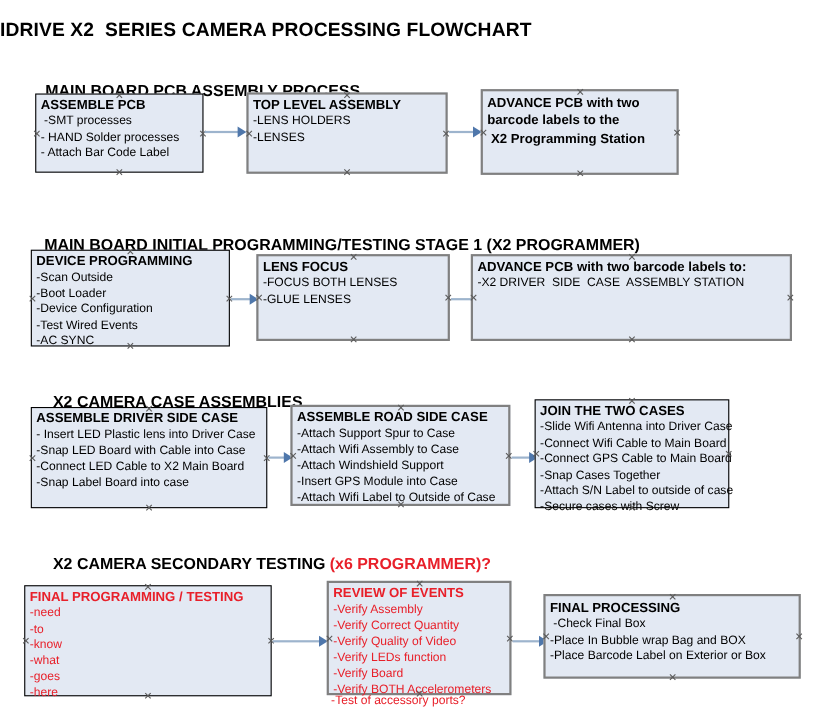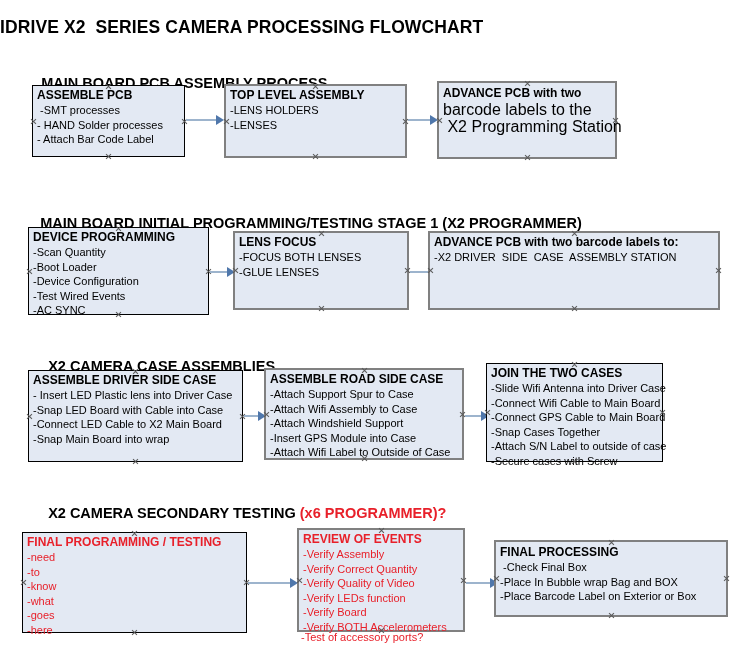--- a/index.html
+++ b/index.html
@@ -73,22 +73,22 @@
     color: #000000;
     line-height: 14.6px;
     white-space: pre;
   }
   
   .proc-box.red .box-title,
   .proc-box.red .box-line {
     color: #e8202a;
   }
   .proc-box.bold-body .box-line {
-    font-weight: normal;
-    font-size: 16px;
+    font-weight: bold;
+    font-size: 12px;
     line-height: 17px;
   }
 
   
   .overflow-line {
     position: absolute;
     font-size: 11px;
     line-height: 14.6px;
     color: #e8202a;
     white-space: pre;
@@ -197,21 +197,21 @@
     <span class="handle" style="left:100%; top:50%;"></span>
   </div>
 
   <div class="section-heading" style="left:24px; top:199px;">
     <span>MAIN BOARD INITIAL PROGRAMMING/TESTING STAGE 1 (X2 PROGRAMMER)</span>
   </div>
 
   <div class="proc-box" style="left:28px; top:227px; width:181px; height:88px;">
     <div class="box-inner">
       <div class="box-title">DEVICE PROGRAMMING</div>
-      <div class="box-line">-Scan Quantity</div>
+      <div class="box-line">-Scan Outside</div>
       <div class="box-line">-Boot Loader</div>
       <div class="box-line">-Device Configuration</div>
       <div class="box-line">-Test Wired Events</div>
       <div class="box-line">-AC SYNC</div>
     </div>
     <span class="handle" style="left:50%; top:0;"></span>
     <span class="handle" style="left:50%; top:100%;"></span>
     <span class="handle" style="left:0; top:50%;"></span>
     <span class="handle" style="left:100%; top:50%;"></span>
   </div>
@@ -252,21 +252,21 @@
   <div class="section-heading" style="left:32px; top:342px;">
     <span>X2 CAMERA CASE ASSEMBLIES</span>
   </div>
 
   <div class="proc-box" style="left:28px; top:370px; width:215px; height:92px;">
     <div class="box-inner">
       <div class="box-title">ASSEMBLE DRIVER SIDE CASE</div>
       <div class="box-line">- Insert LED Plastic lens into Driver Case</div>
       <div class="box-line">-Snap LED Board with Cable into Case</div>
       <div class="box-line">-Connect LED Cable to X2 Main Board</div>
-      <div class="box-line">-Snap Main Board into wrap</div>
+      <div class="box-line">-Snap Label Board into case</div>
     </div>
     <span class="handle" style="left:50%; top:0;"></span>
     <span class="handle" style="left:50%; top:100%;"></span>
     <span class="handle" style="left:0; top:50%;"></span>
     <span class="handle" style="left:100%; top:50%;"></span>
   </div>
 
   <div class="connector" style="left:244px; top:411px; width:22px;">
     <span class="shaft" style="width:15px;"></span>
     <span class="head" style="left:14px;"></span>

